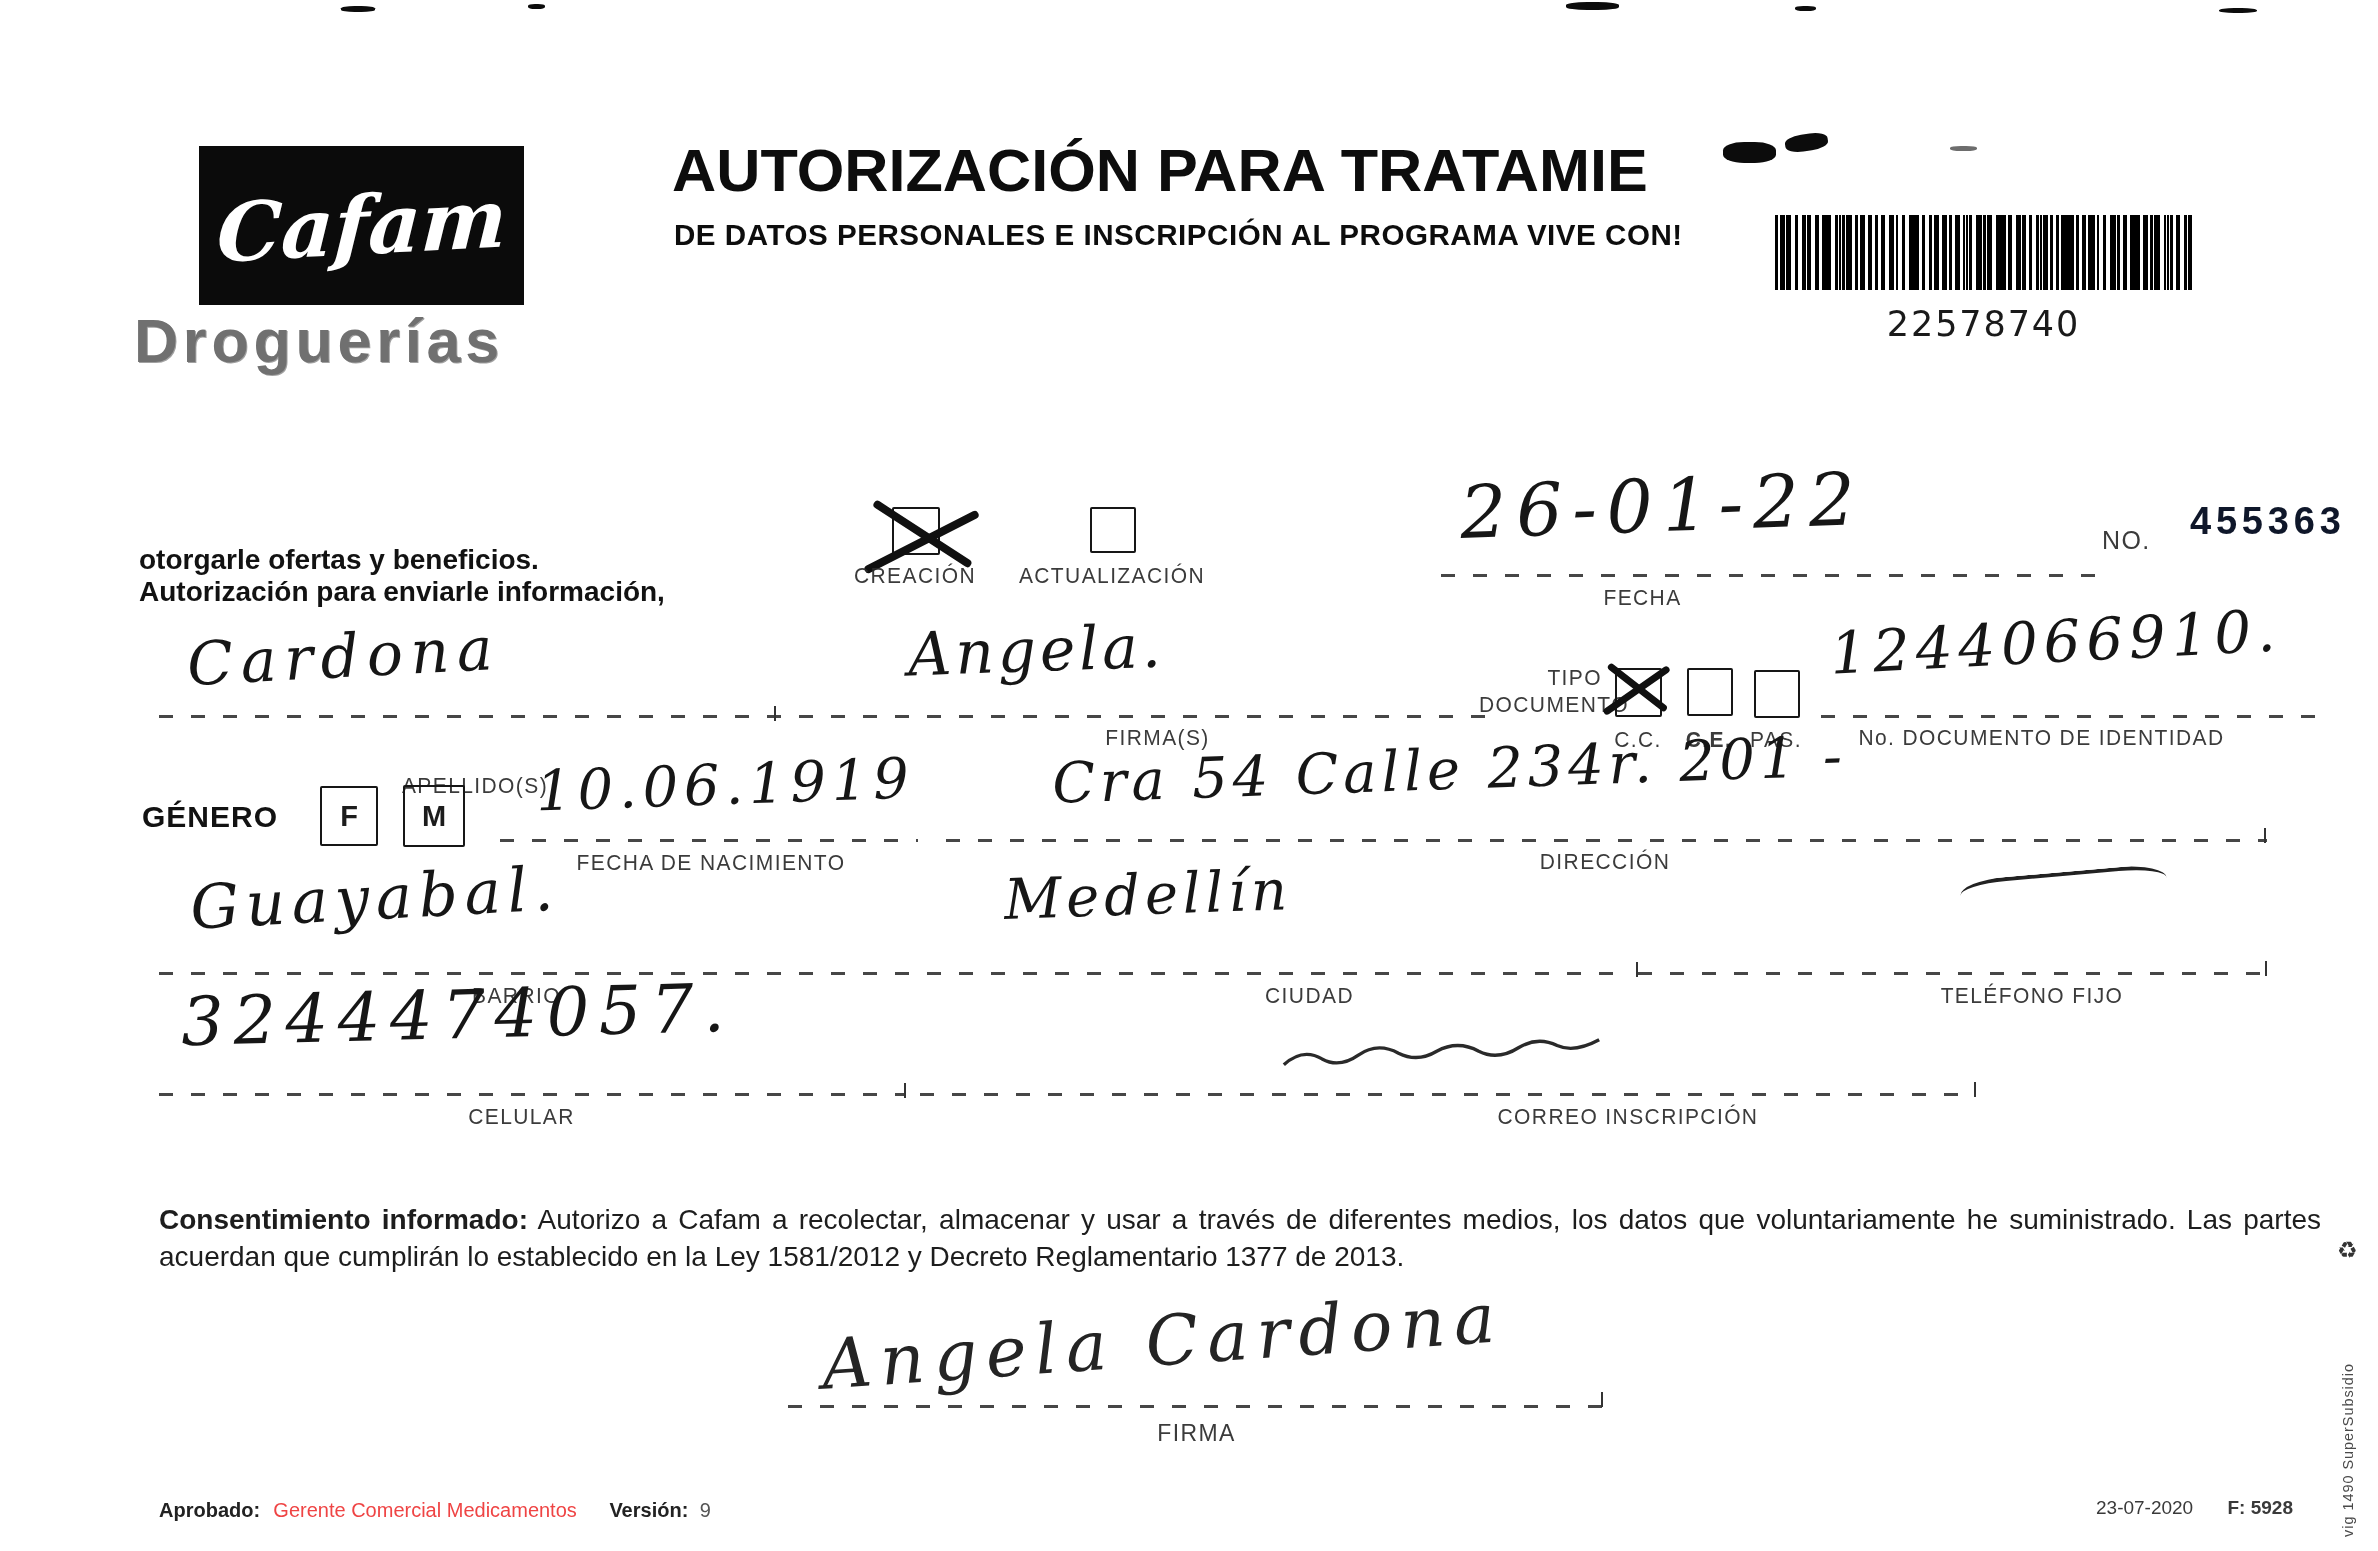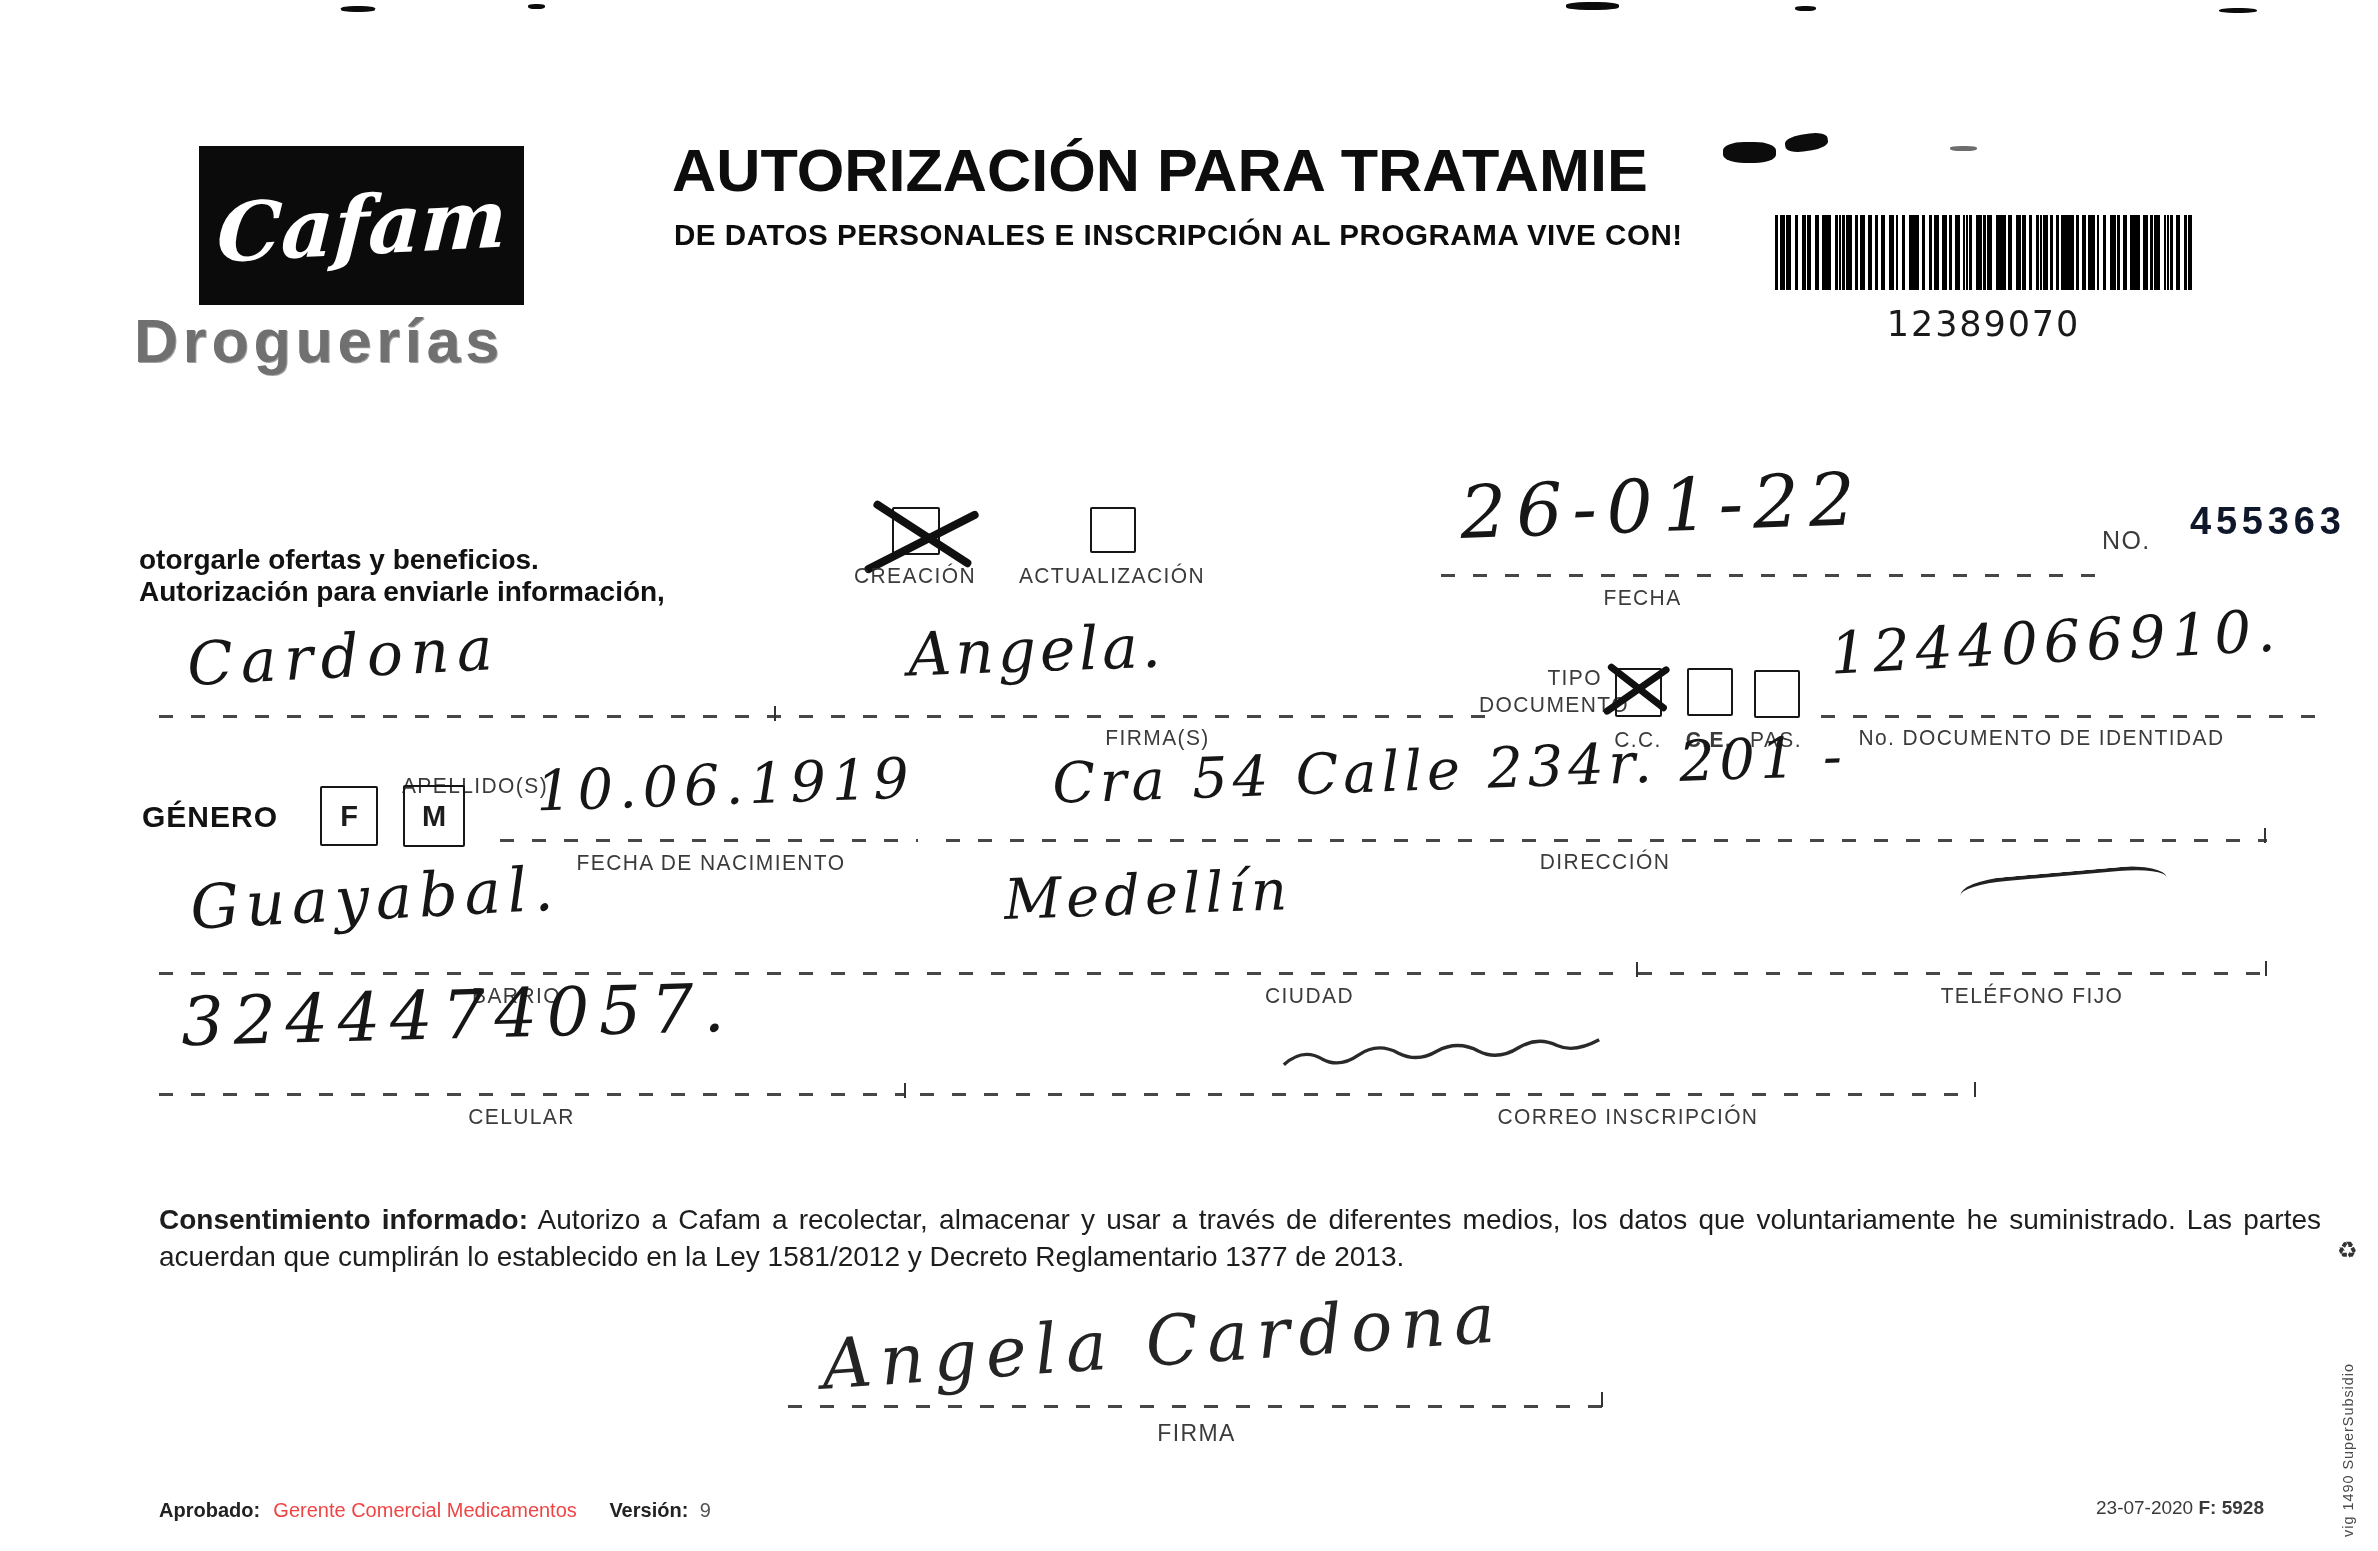--- a/index.html
+++ b/index.html
@@ -58,21 +58,21 @@
 
   <div class="abs" style="left:199px;top:146px;width:325px;height:159px;background:#0b0b0b;display:flex;align-items:center;justify-content:center;">
     <span style="font-family:'DejaVu Serif',serif;font-style:italic;font-weight:bold;font-size:81px;color:#ffffff;transform:rotate(-3deg) skewX(-6deg);">Cafam</span>
   </div>
   <div class="abs" style="left:134px;top:306px;font-size:61px;font-weight:bold;color:#4d4d4d;letter-spacing:4.8px;opacity:.8;text-shadow:1px 1px 0 #8a8a8a;">Droguerías</div>
 
   <div class="abs titleTxt" style="left:672px;top:136px;font-size:60px;">AUTORIZACIÓN PARA TRATAMIE</div>
   <div class="abs titleTxt" style="left:674px;top:219px;font-size:29px;letter-spacing:0.5px;">DE DATOS PERSONALES E INSCRIPCIÓN AL PROGRAMA VIVE CON!</div>
 
   <div class="abs barcode" style="left:1775px;top:215px;width:417px;height:75px;"></div>
-  <div class="abs center" style="left:1775px;top:304px;width:417px;font-family:'DejaVu Sans',sans-serif;font-size:35px;color:#1a1a1a;letter-spacing:1.9px;">12389070</div>
+  <div class="abs center" style="left:1775px;top:304px;width:417px;font-family:'DejaVu Sans',sans-serif;font-size:35px;color:#1a1a1a;letter-spacing:1.9px;">22578740</div>
 
   <div class="abs speck" style="left:1723px;top:142px;width:53px;height:21px;"></div>
   <div class="abs speck" style="left:1785px;top:134px;width:43px;height:17.3px;transform:rotate(-8deg);"></div>
   <div class="abs speck" style="left:1950px;top:146px;width:27px;height:4.8px;opacity:.6;"></div>
 
   <div class="abs" style="left:139px;top:536px;font-size:28px;font-weight:bold;color:#121212;">
     <div style="margin-top:7.7px;">otorgarle ofertas y beneficios.</div>
     <div>Autorización para enviarle información,</div>
   </div>
 
@@ -165,20 +165,20 @@
   <div class="abs lbl center" style="left:1105px;top:1420px;width:183px;font-size:23px;">FIRMA</div>
 
   <div class="abs" style="left:159px;top:1499px;font-size:20px;color:#222;">
     <span style="font-weight:bold;">Aprobado:</span>
     <span style="color:#ef4444;margin-left:7.7px;">Gerente Comercial Medicamentos</span>
     <span style="font-weight:bold;margin-left:27px;">Versión:</span>
     <span style="color:#555;margin-left:5.8px;">9</span>
   </div>
   <div class="abs" style="left:2096px;top:1497px;font-size:19px;color:#3a3a3a;">
     <span>23-07-2020</span>
-    <span style="font-weight:bold;">F: 5928</span>
+    <span style="margin-left:29px;font-weight:bold;">F: 5928</span>
   </div>
 
   <div class="abs" style="left:2337px;top:1237px;font-size:23px;color:#333;"><span>♻</span></div>
   <div class="abs vert" style="left:2340px;top:1268px;height:269px;">vig 1490 SuperSubsidio</div>
 
 </div>
 
 
 </body></html>

